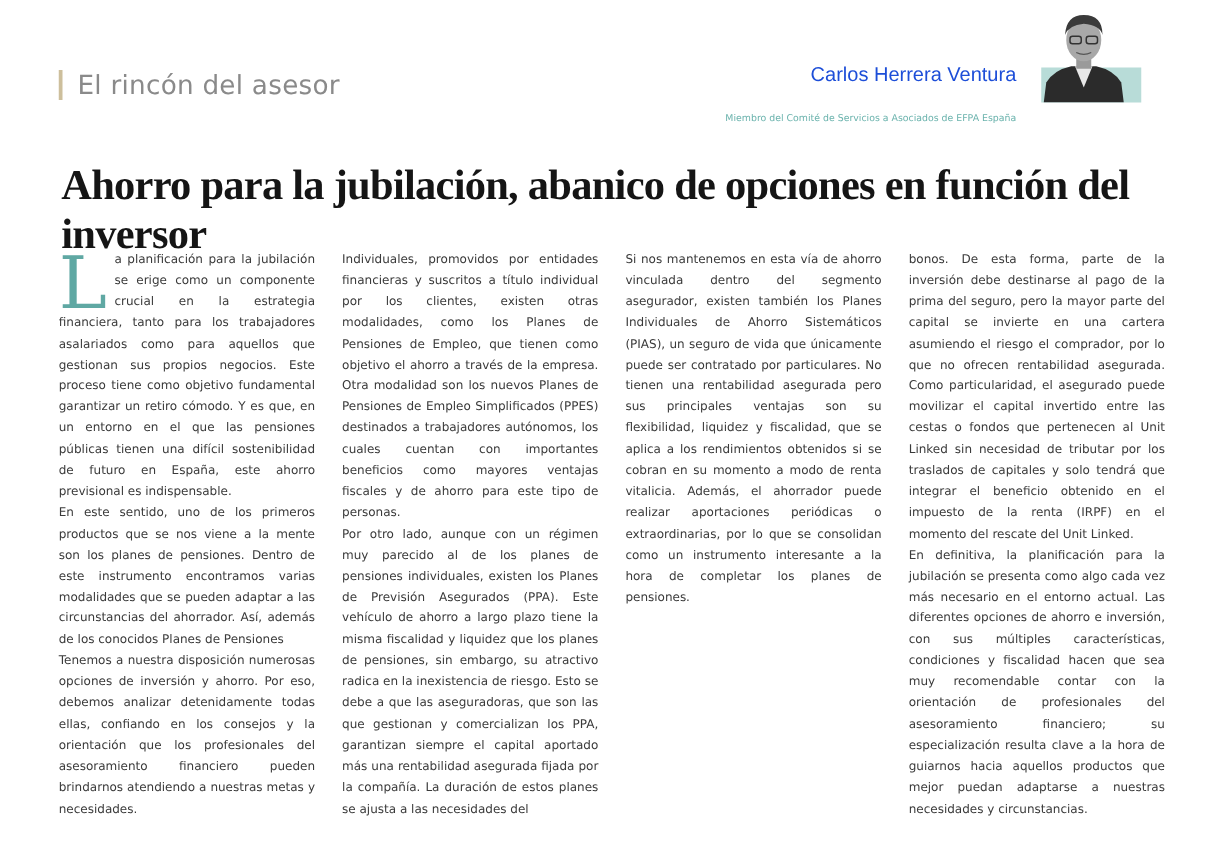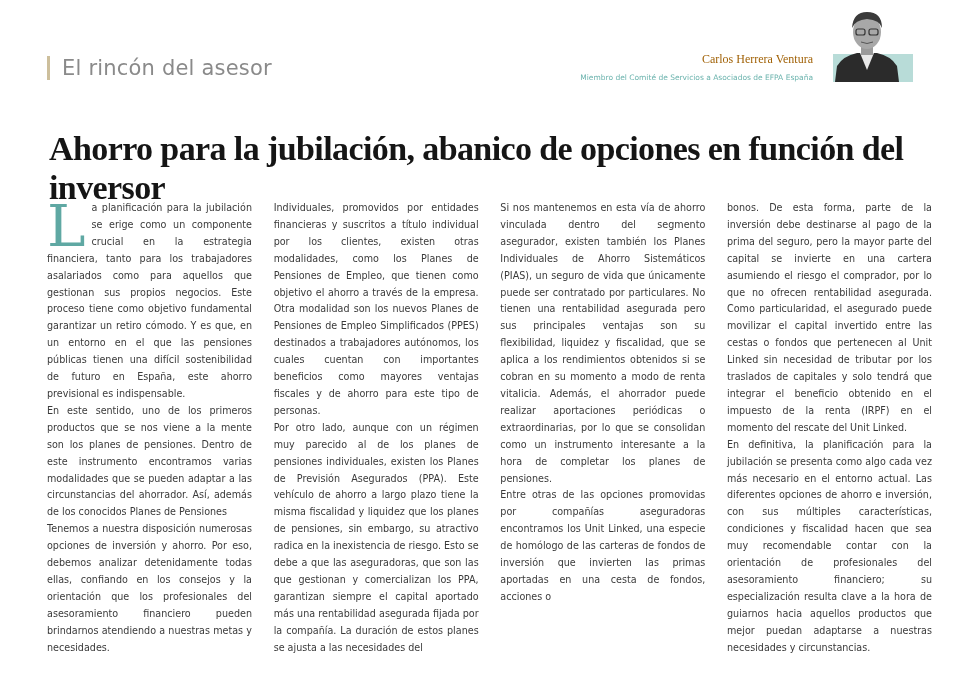--- a/index.html
+++ b/index.html
@@ -1,22 +1,22 @@
 <!DOCTYPE html>
 <html><head>
 <meta charset="utf-8">
 <style>
   html, body { margin:0; padding:0; }
   body { width:975px; height:675px; background:#ffffff; position:relative; overflow:hidden; font-family:"DejaVu Sans", sans-serif; }
   .section-tag { position:absolute; left:47px; top:56px; display:flex; align-items:center; }
   .section-bar { width:3px; height:24px; background:#cdbf9c; margin-right:12px; }
   .section-label { font-family:"DejaVu Sans", sans-serif; font-size:21px; color:#8a8a8a; letter-spacing:0.2px; }
   .author-block { position:absolute; right:162px; top:52px; text-align:right; }
-  .author-name { font-family:Liberation Serif, serif; font-size:12px; color:#a16207; }
-  .author-role { font-family:"DejaVu Sans", sans-serif; font-size:7.5px; color:#6bb3ad; margin-top:6px; }
+  .author-name { font-family:Liberation Sans, sans-serif; font-size:16px; color:#1d4ed8; }
+  .author-role { font-family:"DejaVu Sans", sans-serif; font-size:7.5px; color:#6bb3ad; margin-top:20px; }
   .photo { position:absolute; left:833px; top:6px; width:80px; height:76px; }
   .photo-bg { position:absolute; left:0; top:48px; width:80px; height:28px; background:#b8dcd8; }
   .photo-person { position:absolute; left:0; top:0; width:68px; height:76px; }
   .headline { position:absolute; left:49px; top:106px; width:880px; font-family:"Liberation Serif", serif; font-weight:bold; font-size:34px; line-height:39px; color:#151515; letter-spacing:-0.6px; }
   .columns { position:absolute; left:47px; top:200px; width:885px; height:460px; display:flex; justify-content:space-between; }
   .col { width:205px; font-family:"DejaVu Sans", sans-serif; font-size:9.6px; line-height:16.9px; color:#3a3a3a; text-align:justify; hyphens:auto; }
   .col p { margin:0; }
   .dropcap { float:left; font-family:"DejaVu Serif", serif; font-size:58px; line-height:48px; color:#5fa8a3; margin:2px 6px 0 0; padding:0; }
 </style>
 </head>
@@ -53,19 +53,18 @@
     <p><span class="dropcap">L</span><span>a planificación para la jubilación se erige como un componente crucial en la estrategia financiera, tanto para los trabajadores asalariados como para aquellos que gestionan sus propios negocios. Este proceso tiene como objetivo fundamental garantizar un retiro cómodo. Y es que, en un entorno en el que las pensiones públicas tienen una difícil sostenibilidad de futuro en España, este ahorro previsional es indispensable.</span></p>
     <p>En este sentido, uno de los primeros productos que se nos viene a la mente son los planes de pensiones. Dentro de este instrumento encontramos varias modalidades que se pueden adaptar a las circunstancias del ahorrador. Así, además de los conocidos Planes de Pensiones</p>
     <p>Tenemos a nuestra disposición numerosas opciones de inversión y ahorro. Por eso, debemos analizar detenidamente todas ellas, confiando en los consejos y la orientación que los profesionales del asesoramiento financiero pueden brindarnos atendiendo a nuestras metas y necesidades.</p>
   </div>
   <div class="col">
     <p>Individuales, promovidos por entidades financieras y suscritos a título individual por los clientes, existen otras modalidades, como los Planes de Pensiones de Empleo, que tienen como objetivo el ahorro a través de la empresa. Otra modalidad son los nuevos Planes de Pensiones de Empleo Simplificados (PPES) destinados a trabajadores autónomos, los cuales cuentan con importantes beneficios como mayores ventajas fiscales y de ahorro para este tipo de personas.</p>
     <p>Por otro lado, aunque con un régimen muy parecido al de los planes de pensiones individuales, existen los Planes de Previsión Asegurados (PPA). Este vehículo de ahorro a largo plazo tiene la misma fiscalidad y liquidez que los planes de pensiones, sin embargo, su atractivo radica en la inexistencia de riesgo. Esto se debe a que las aseguradoras, que son las que gestionan y comercializan los PPA, garantizan siempre el capital aportado más una rentabilidad asegurada fijada por la compañía. La duración de estos planes se ajusta a las necesidades del</p>
   </div>
   <div class="col">
     <p>Si nos mantenemos en esta vía de ahorro vinculada dentro del segmento asegurador, existen también los Planes Individuales de Ahorro Sistemáticos (PIAS), un seguro de vida que únicamente puede ser contratado por particulares. No tienen una rentabilidad asegurada pero sus principales ventajas son su flexibilidad, liquidez y fiscalidad, que se aplica a los rendimientos obtenidos si se cobran en su momento a modo de renta vitalicia. Además, el ahorrador puede realizar aportaciones periódicas o extraordinarias, por lo que se consolidan como un instrumento interesante a la hora de completar los planes de pensiones.</p>
-    <p>Entre otras de las opciones promovidas por compañías aseguradoras encontramos los Unit Linked, una especie de homólogo de las carteras de fondos de inversión que invierten las primas aportadas en una cesta de fondos, acciones o</p>
   </div>
   <div class="col">
     <p>bonos. De esta forma, parte de la inversión debe destinarse al pago de la prima del seguro, pero la mayor parte del capital se invierte en una cartera asumiendo el riesgo el comprador, por lo que no ofrecen rentabilidad asegurada. Como particularidad, el asegurado puede movilizar el capital invertido entre las cestas o fondos que pertenecen al Unit Linked sin necesidad de tributar por los traslados de capitales y solo tendrá que integrar el beneficio obtenido en el impuesto de la renta (IRPF) en el momento del rescate del Unit Linked.</p>
     <p>En definitiva, la planificación para la jubilación se presenta como algo cada vez más necesario en el entorno actual. Las diferentes opciones de ahorro e inversión, con sus múltiples características, condiciones y fiscalidad hacen que sea muy recomendable contar con la orientación de profesionales del asesoramiento financiero; su especialización resulta clave a la hora de guiarnos hacia aquellos productos que mejor puedan adaptarse a nuestras necesidades y circunstancias.</p>
   </div>
 </div>
 
 </body></html>

